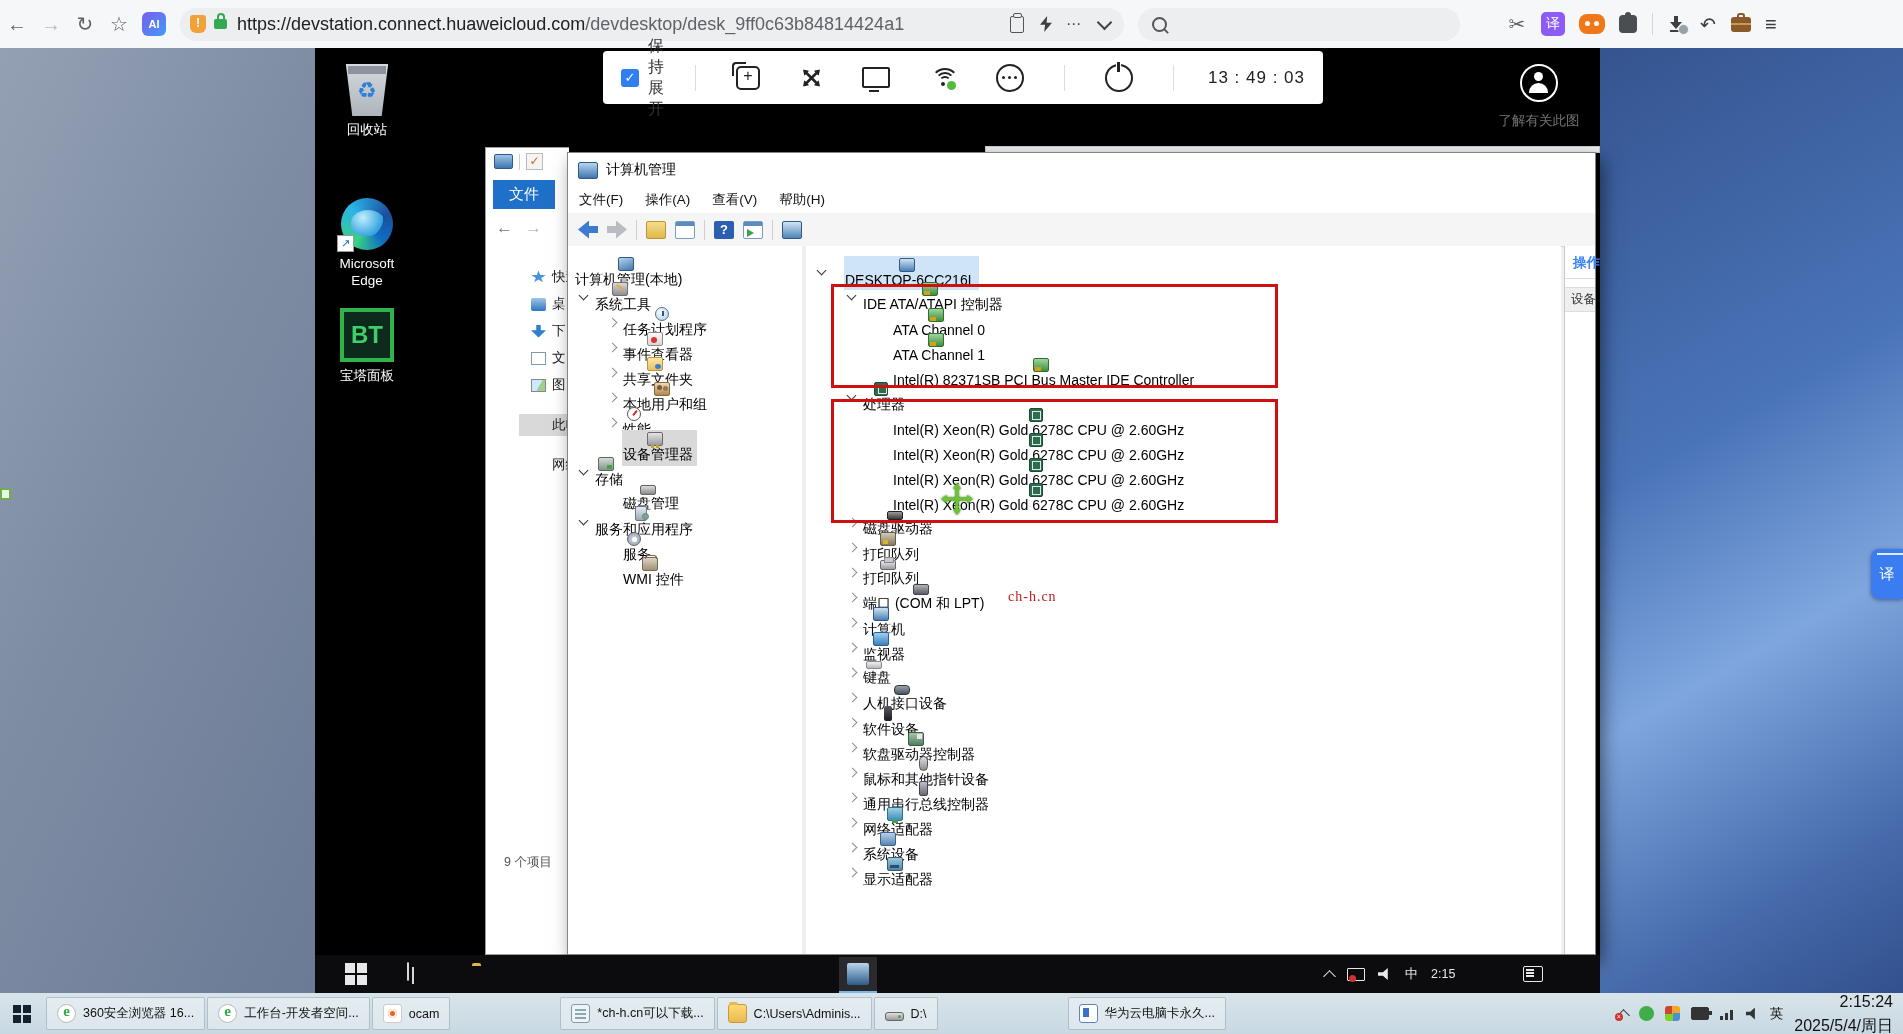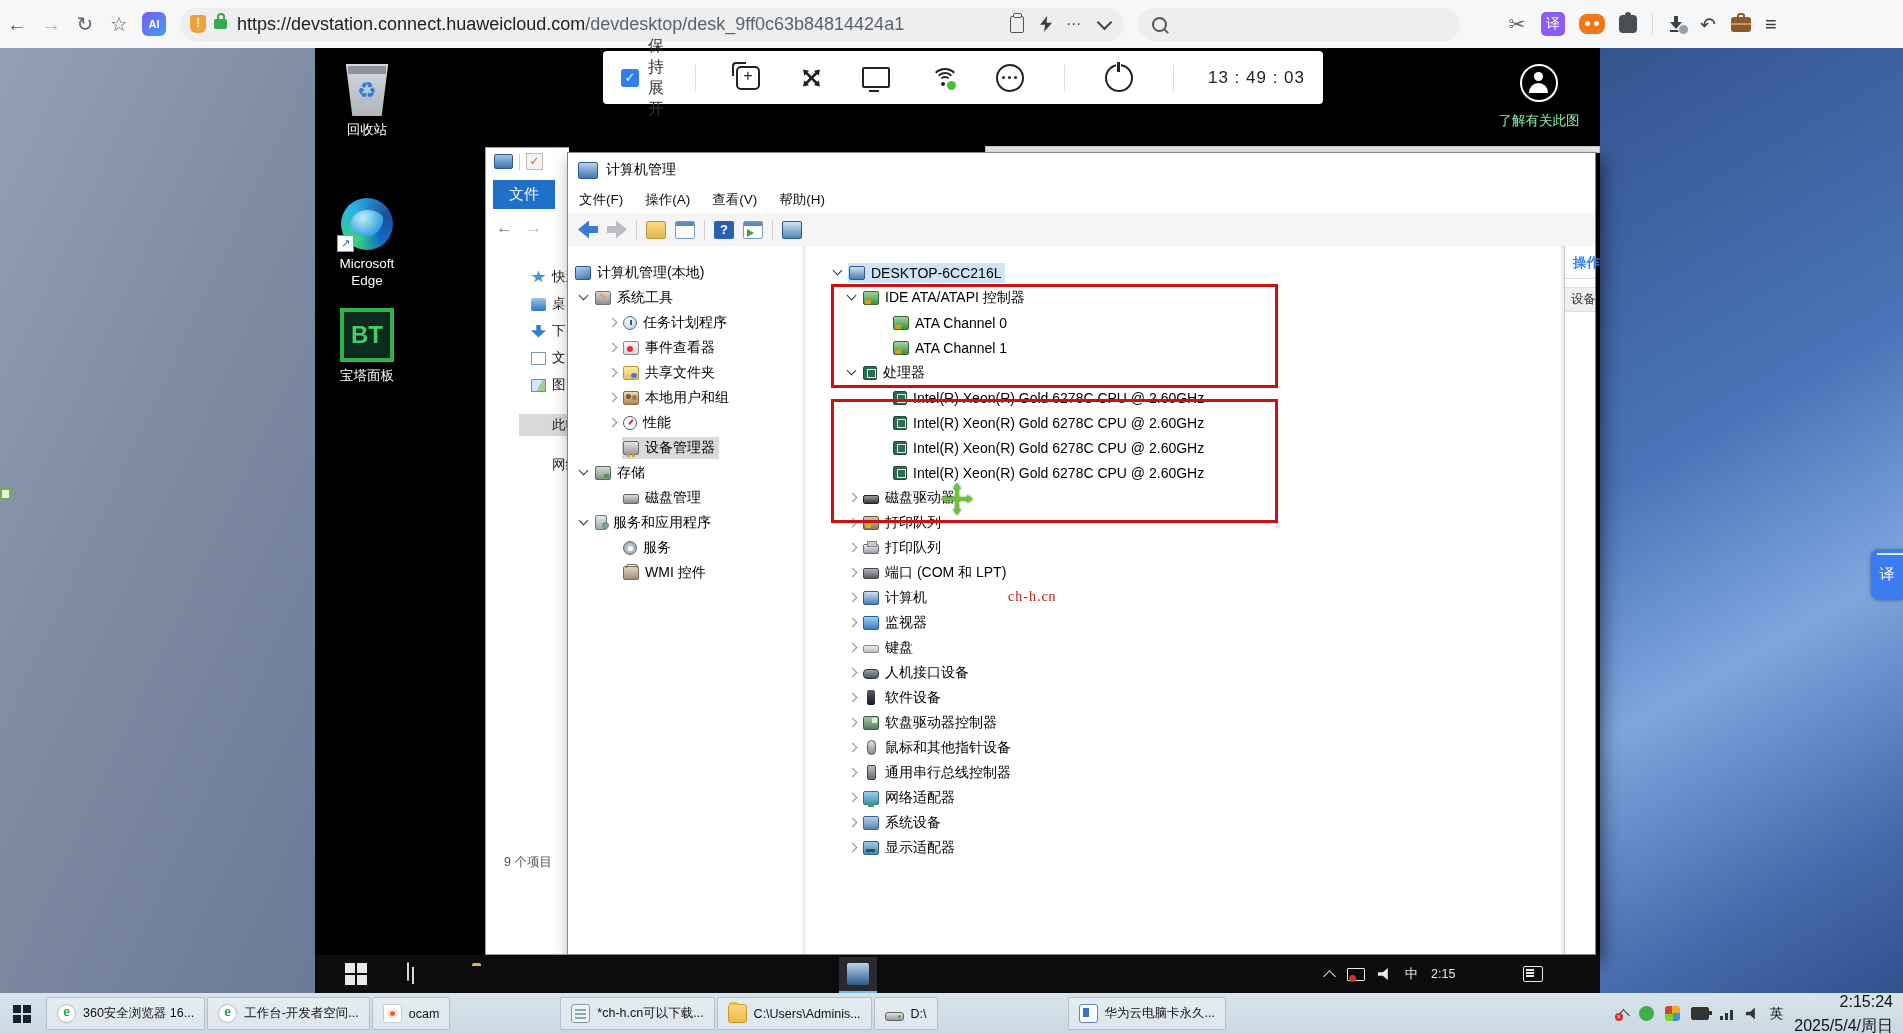--- a/index.html
+++ b/index.html
@@ -70,21 +70,21 @@
   .wifi .dot{position:absolute;left:11.5px;top:14px;width:4px;height:4px;border-radius:50%;background:#222;}
   .wifi .gdot{position:absolute;right:0;bottom:-2px;width:9px;height:9px;border-radius:50%;background:#52bb3e;}
   .more-c{flex:none;width:24px;height:24px;border:2px solid #222;border-radius:50%;position:relative;margin:0 20px;}
   .more-c::after{content:"";position:absolute;left:10.5px;top:10.5px;width:3px;height:3px;border-radius:50%;background:#222;box-shadow:-6px 0 #222,6px 0 #222;}
   .power{flex:none;width:24px;height:24px;border:2.5px solid #222;border-radius:50%;position:relative;margin:0 20px;}
   .power::before{content:"";position:absolute;left:9.5px;top:-6px;width:5px;height:10px;background:#fff;}
   .power::after{content:"";position:absolute;left:10.5px;top:-4px;width:3px;height:10px;background:#222;}
   .sess-clock{font-size:17px;color:#222;letter-spacing:1px;margin-left:14px;white-space:nowrap;}
 
   
-  .ov{left:1478px;top:58px;width:122px;height:92px;color:#86efac;text-align:center;}
+  .ov{left:1478px;top:58px;width:122px;height:92px;color:#737373;text-align:center;}
   .ov-circle{width:34px;height:34px;border:2.5px solid #fff;border-radius:50%;margin:6px auto 0;position:relative;}
   .ov-circle::before{content:"";position:absolute;left:12px;top:6px;width:9px;height:9px;border-radius:50%;background:#fff;}
   .ov-circle::after{content:"";position:absolute;left:7px;top:17px;width:19px;height:10px;border-radius:10px 10px 0 0;background:#fff;}
   .ov-lbl{margin-top:10px;font-size:13.5px;white-space:nowrap;}
 
   
   .dicon{width:110px;text-align:center;color:#fff;font-size:13.5px;text-shadow:0 1px 2px #000;}
   .trash{width:46px;height:52px;margin:0 auto;background:linear-gradient(#d6dade,#aeb4bc);clip-path:polygon(4% 0,96% 0,82% 100%,18% 100%);position:relative;}
   .trash::before{content:"";position:absolute;left:4px;top:2px;right:4px;height:8px;background:#8d939c;}
   .trash::after{content:"♻";position:absolute;left:0;right:0;top:14px;font-size:22px;color:#2e7fd6;text-shadow:none;}
@@ -142,28 +142,28 @@
   .mmc-split{position:absolute;left:234px;top:93px;width:4px;bottom:0;background:#efefef;border-right:1px solid #c8c8c8;}
   .mmc-act{position:absolute;left:996px;top:93px;right:0;bottom:0;background:#fff;border-left:1px solid #c8c8c8;}
   .act-title{font-size:13.5px;font-weight:bold;color:#3b82f6;padding:8px 0 6px 8px;border-bottom:1px solid #ddd;white-space:nowrap;}
   .act-sub{margin-top:8px;background:#efefef;border-top:1px solid #ddd;border-bottom:1px solid #ddd;font-size:12.5px;color:#333;padding:3px 0 3px 6px;white-space:nowrap;}
 
   .trow{display:flex;align-items:center;height:25px;font-size:14px;color:#000;white-space:nowrap;}
   .chev{width:18px;height:18px;flex:none;position:relative;}
   .chev.closed::after{content:"";position:absolute;left:5px;top:5px;width:6px;height:6px;border-top:1.5px solid #8a8a8a;border-right:1.5px solid #8a8a8a;transform:rotate(45deg);}
   .chev.open::after{content:"";position:absolute;left:4px;top:3px;width:6px;height:6px;border-top:1.8px solid #333;border-right:1.8px solid #333;transform:rotate(135deg);}
   .chev.none{visibility:hidden;}
-  .wrap{display:flex;align-items:center;padding:2px 4px 2px 1px;}
+  .wrap{display:flex;align-items:center;padding:2px 4px 2px 1px;flex-direction:column;}
   .ticon{width:16px;height:14px;flex:none;margin-right:6px;border-radius:2px;box-sizing:border-box;position:relative;}
   .selblue .wrap{background:#cfe4f7;}
   .selgray .wrap{background:#d9d9d9;}
   .leftrows .lvl0{padding-left:6px;}
   .leftrows .lvl1{padding-left:8px;}
   .leftrows .lvl2{padding-left:36px;}
-  .devrows .lvl0{padding-left:24px;}
+  .devrows .lvl0{padding-left:8px;gap:12px;}
   .devrows .lvl1{padding-left:38px;}
   .devrows .lvl2{padding-left:86px;}
 
   
   .ic-computer{background:linear-gradient(160deg,#b8d4ee,#3f76b0);border:1px solid #2f5a88;}
   .ic-toolbox{background:linear-gradient(#d8d8d8,#909090);border:1px solid #707070;}
   .ic-toolbox::after{content:"";position:absolute;left:3px;top:3px;width:8px;height:2px;background:#e8a93a;transform:rotate(35deg);}
   .ic-scheduler{border-radius:50%;background:radial-gradient(circle at 38% 32%,#ffffff,#aecbe0);border:1px solid #4a7296;width:14px;}
   .ic-scheduler::after{content:"";position:absolute;left:6px;top:3px;width:1.6px;height:5px;background:#2a5a8a;}
   .ic-eventvwr{background:linear-gradient(#f8f8f8,#d8d8d8);border:1px solid #8a8a8a;}
@@ -553,20 +553,27 @@
             <span class="lbl">ATA Channel 0</span>
           </span>
         </div>
         <div class="trow lvl2">
 
           <span class="wrap">
             <span class="ticon ic-ide ei-ide"></span>
             <span class="lbl">ATA Channel 1</span>
           </span>
         </div>
+        <div class="trow lvl2">
+
+          <span class="wrap">
+            <span class="ticon ic-ide ei-ide"></span>
+            <span class="lbl">Intel(R) 82371SB PCI Bus Master IDE Controller</span>
+          </span>
+        </div>
         <div class="trow lvl1">
           <span class="chev open"></span>
           <span class="wrap">
             <span class="ticon ic-chip ei-chip"></span>
             <span class="lbl">处理器</span>
           </span>
         </div>
         <div class="trow lvl2">
 
           <span class="wrap">

